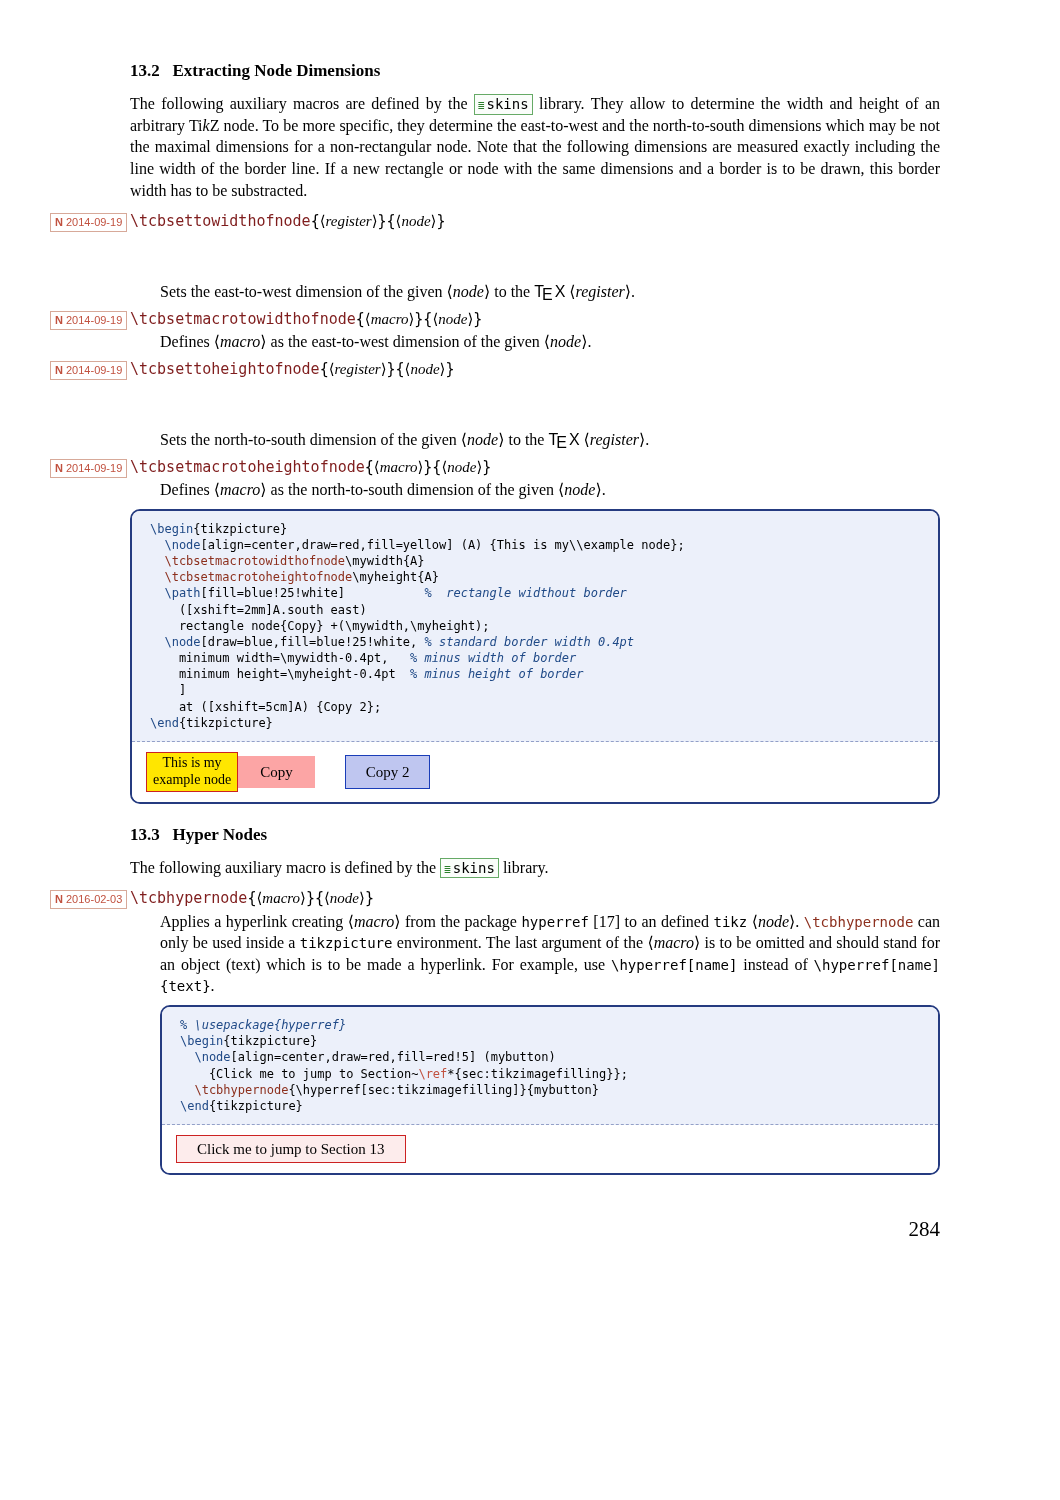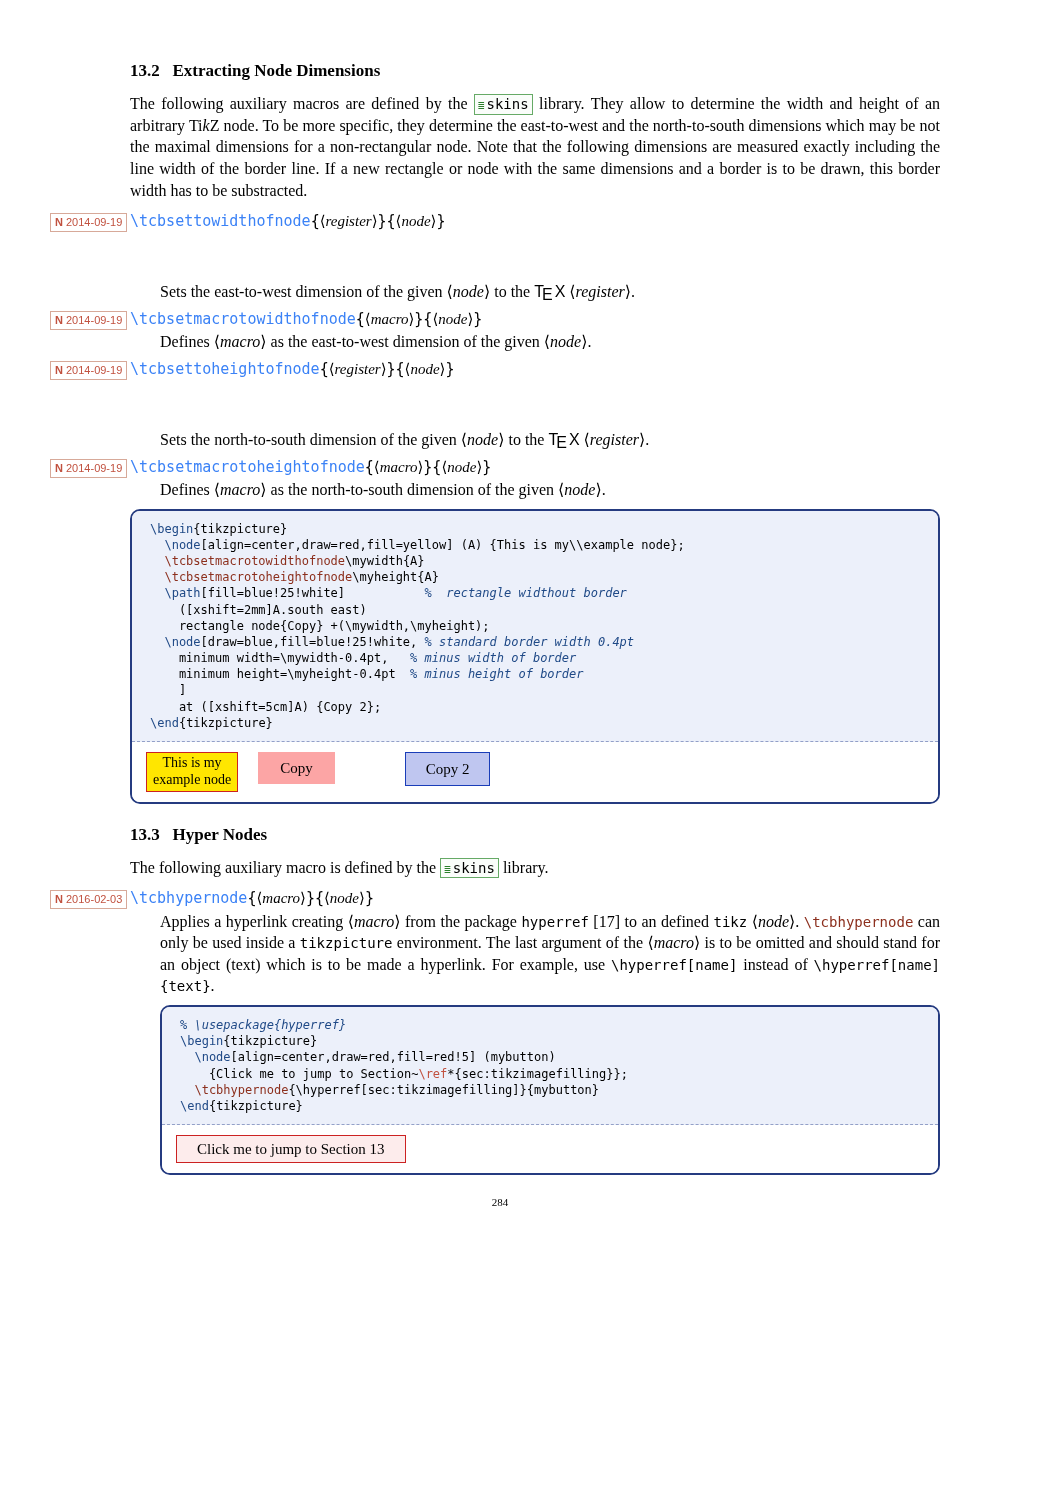--- a/index.html
+++ b/index.html
@@ -56,21 +56,21 @@
   }
   .date-badge::before {
     content: "N ";
     font-weight: bold;
   }
   .cmd-line {
     margin-left: 70px;
     font-family: "DejaVu Sans Mono", Menlo, Consolas, monospace;
     font-size: 15px;
   }
-  .cmd-name { color: #3b82f6; }
+  .cmd-name { color: #7f1d1d; }
   .arg-brace { color: #000; }
   .arg-meta { font-style: italic; font-family: "Times New Roman", serif; }
   .desc {
     margin-left: 100px;
     margin-top: 2px;
     margin-bottom: 6px;
     text-align: justify;
   }
   .texword { font-family: "DejaVu Sans Mono", Menlo, Consolas, monospace; font-size: 14px; }
   .meta { font-style: italic; }
@@ -96,21 +96,21 @@
     border-bottom: 1px dashed #93a0c8;
     overflow-x: auto;
   }
   .codebox .output-area {
     background: #fff;
     padding: 10px 14px;
   }
   .tok-cmd { color: #204a87; }
   .tok-comm { color: #204a87; font-style: italic; }
   .tok-ref { color: #c1513f; }
-  .output-row { display: flex; align-items: flex-start; gap: 20px; }
+  .output-row { display: flex; align-items: center; }
   .ex-node-a {
     border: 1.2px solid #c22;
     background: #ffe600;
     padding: 2px 6px;
     text-align: center;
     font-size: 14px;
     line-height: 1.2;
   }
   .ex-node-copy {
     background: #fca5a5;
@@ -127,23 +127,23 @@
   }
   .ex-button {
     border: 1.2px solid #c22;
     background: #fdecec;
     padding: 3px 20px;
     font-size: 15px;
     display: inline-block;
     cursor: pointer;
   }
   .footer-pn {
-    text-align: center;
-    margin-top: 20px;
-    font-size: 11px;
+    text-align: right;
+    margin-top: 40px;
+    font-size: 21px;
   }
   .code-macrocmd { color: #8c2f1d; }
   .link { color: #8c2f1d; }
   i.tikz { font-style: italic; }
 </style>
 </head>
 <body>
 
 <div class="section-title">
   <span>13.2</span>&nbsp;&nbsp;&nbsp;<span>Extracting Node Dimensions</span>

